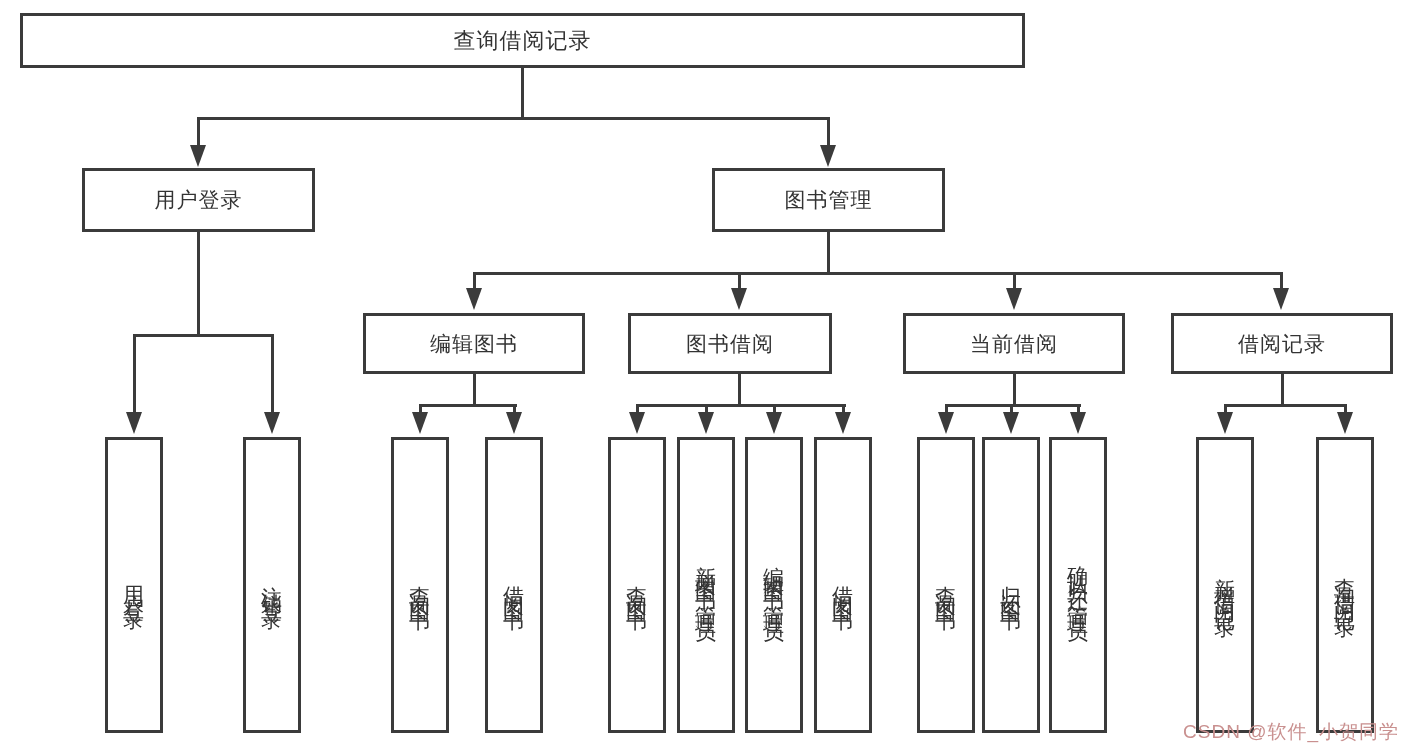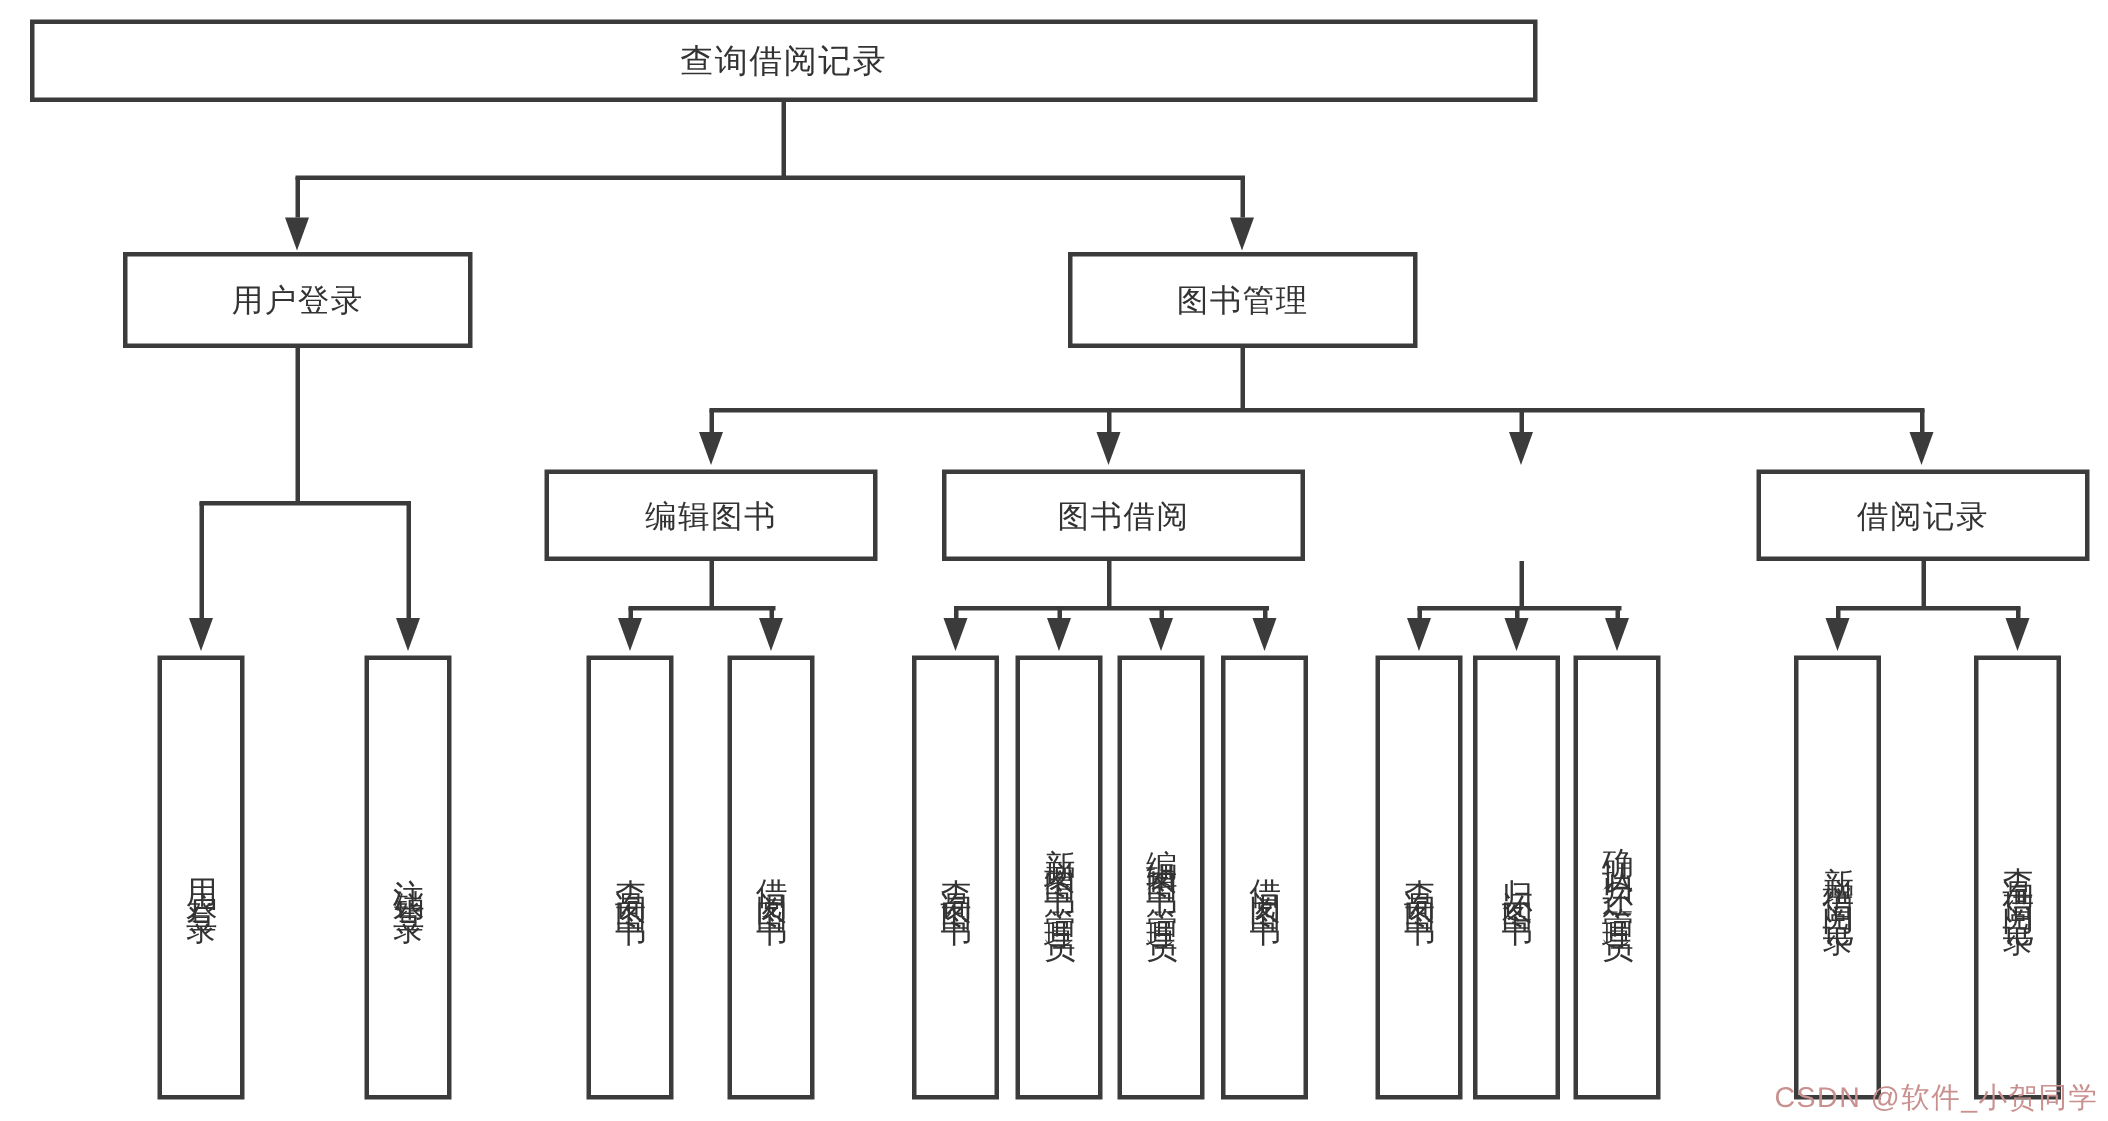--- a/index.html
+++ b/index.html
@@ -62,21 +62,22 @@
 <body>
 
 <div class="stage">
 
   <div class="box h root" style="left:20px;top:13px;width:1005px;height:55px">查询借阅记录</div>
 
   <div class="box h" style="left:82px;top:168px;width:233px;height:64px">用户登录</div>
   <div class="box h" style="left:712px;top:168px;width:233px;height:64px">图书管理</div>
 
   <div class="box h" style="left:363px;top:313px;width:222px;height:61px">编辑图书</div>
-  <div class="box h" style="left:628px;top:313px;width:242px;height:61px">图书借阅</div>
+  <div class="box h" style="left:628px;top:313px;width:204px;height:61px">图书借阅</div>
+  <div class="box h" style="left:903px;top:313px;width:222px;height:61px">当前借阅</div>
   <div class="box h" style="left:1171px;top:313px;width:222px;height:61px">借阅记录</div>
 
   <div class="box v" style="left:105px;top:437px;width:58px;height:296px">用户登录</div>
   <div class="box v" style="left:243px;top:437px;width:58px;height:296px">注销登录</div>
 
   <div class="box v" style="left:391px;top:437px;width:58px;height:296px">查询图书</div>
   <div class="box v" style="left:485px;top:437px;width:58px;height:296px">借阅图书</div>
 
   <div class="box v" style="left:608px;top:437px;width:58px;height:296px">查询图书</div>
   <div class="box v" style="left:677px;top:437px;width:58px;height:296px">新增图书（管理员）</div>

